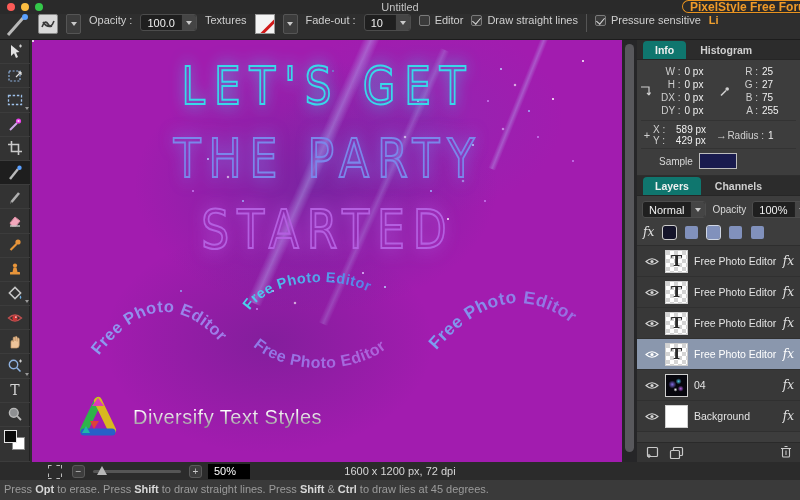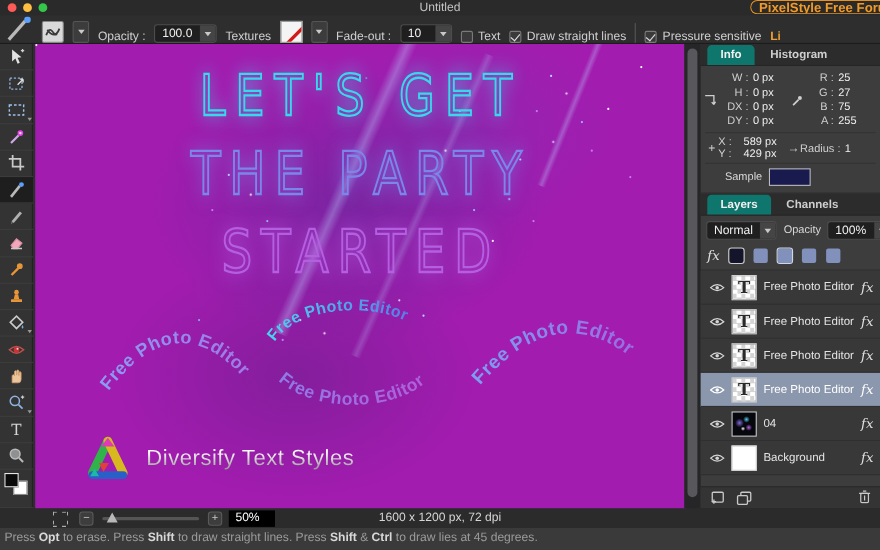--- a/index.html
+++ b/index.html
@@ -14,21 +14,21 @@
   #light-min  { left:21px; background:#fdbe41; }
   #light-max  { left:35px; background:#34c84a; }
   #window-title { position:absolute; left:0; right:0; top:1px; text-align:center;
     font-size:11px; color:#c3c3c3; }
   #promo-pill { position:absolute; right:0px; top:0px; height:13px; line-height:12px;
     border:1px solid #e8931f; border-right:none; border-radius:7px 0 0 7px; padding:0 4px 0 7px;
     color:#f09a28; font-size:12px; font-weight:bold; white-space:nowrap; overflow:hidden; max-width:118px; }
 
   
   #optionsbar { position:absolute; left:0; top:14px; width:800px; height:26px; background:#2e2e2e;
-    border-bottom:1px solid #1c1c1c; display:flex; align-items:flex-end; gap:8px; padding:0 4px;
+    border-bottom:1px solid #1c1c1c; display:flex; align-items:flex-start; gap:8px; padding:0 4px;
     font-size:11px; color:#cfcfcf; white-space:nowrap; overflow:hidden; }
   .opt-label { color:#cfcfcf; }
   .dropdown { display:flex; align-items:center; background:#1f1f1f; border:1px solid #4c4c4c;
     border-radius:3px; height:17px; }
   .dropdown .dd-val { padding:0 6px; color:#f0f0f0; font-size:11px; min-width:30px; }
   .dd-btn { width:15px; height:100%; background:#454545; border-left:1px solid #222;
     display:flex; align-items:center; justify-content:center; border-radius:0 2px 2px 0; }
   .caret-down { width:0; height:0; border-left:3.5px solid transparent;
     border-right:3.5px solid transparent; border-top:4px solid #c9c9c9; }
   #brush-preview { width:20px; height:20px; background:#d9d9d9; border:1px solid #888;
@@ -203,21 +203,21 @@
       </span>
     <span class="opt-label">Fade-out :</span>
     <span class="dropdown">
       <span class="dd-val">10</span>
       <span class="dd-btn">
           <span class="caret-down"></span>
         </span>
     </span>
     <span class="checkbox-row">
       <span class="cb"></span>
-      <span>Text</span>
+      <span>Editor</span>
     </span>
     <span class="checkbox-row">
       <span class="cb checked"></span>
       <span>Draw straight lines</span>
     </span>
     <span class="vsep"></span>
     <span class="checkbox-row">
       <span class="cb checked"></span>
       <span>Pressure sensitive</span>
     </span>

